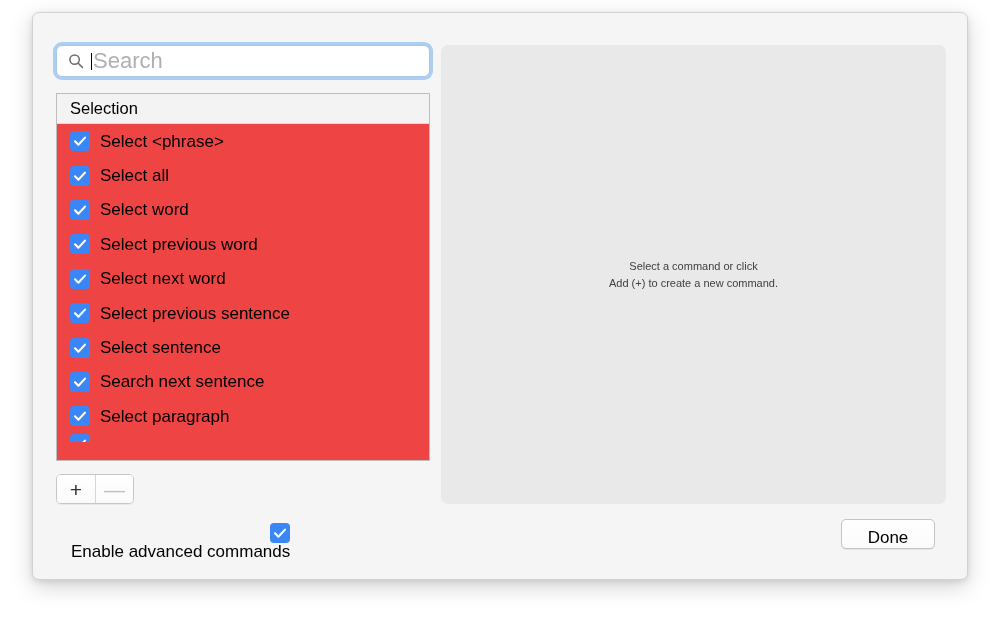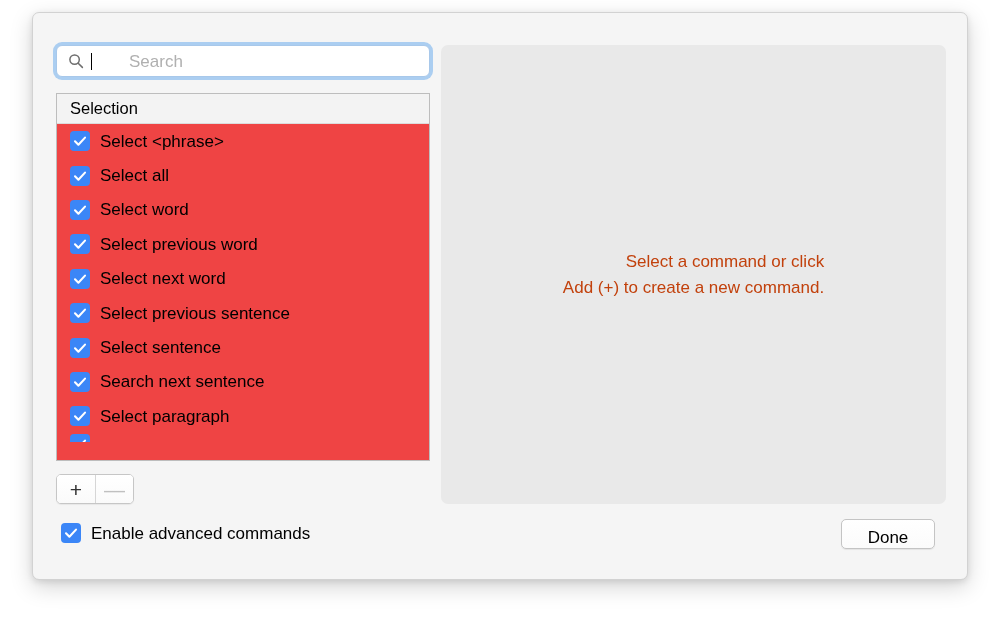--- a/index.html
+++ b/index.html
@@ -59,25 +59,24 @@
     display: block;
   }
   .caret {
     width: 1px;
     height: 17px;
     background: #000;
     flex: 0 0 auto;
     margin-right: 1px;
   }
   .search-placeholder {
-    font-size: 17px;
+    font-size: 22px;
     color: #b0b0b0;
     line-height: 1;
     white-space: nowrap;
-    padding-left: 36px;
   }
 
   
   .list-box {
     position: absolute;
     left: 23px;
     top: 80px;
     width: 374px;
     height: 368px;
     background: #ef4444;
@@ -189,33 +188,34 @@
     width: 505px;
     height: 459px;
     background: #e9e9e9;
     border-radius: 7px;
     display: flex;
     align-items: center;
     justify-content: center;
     box-sizing: border-box;
   }
   .empty-msg {
-    text-align: right;
-    font-size: 17px;
-    color: #c2410c;
+    text-align: center;
+    font-size: 11px;
+    color: #404040;
     line-height: 1.5;
   }
 
   
   .bottom-check {
     position: absolute;
     left: 28px;
     top: 510px;
     display: flex;
-    align-items: center;
+    align-items: flex-end;
+    flex-direction: column;
   }
   .bottom-check-label {
     font-size: 17px;
     color: #000000;
     margin-left: 10px;
     white-space: nowrap;
     line-height: 1;
   }
   .done-button {
     position: absolute;

